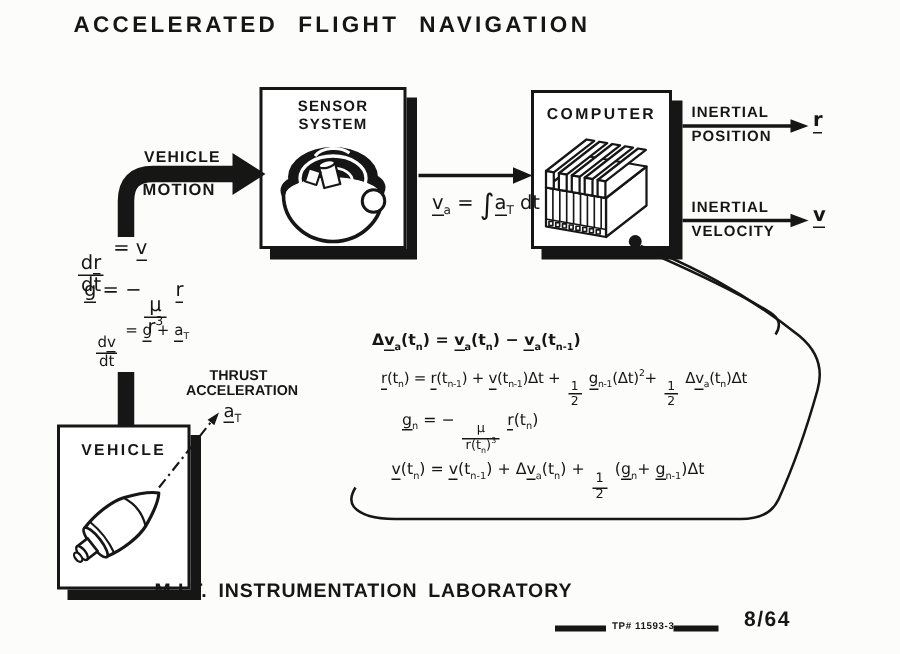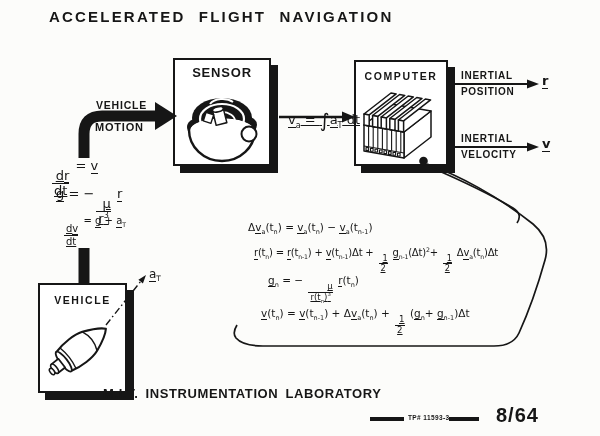--- a/index.html
+++ b/index.html
@@ -11,42 +11,43 @@
        color:#161616;white-space:nowrap;line-height:1.15;}
   .ctr{text-align:center;}
   .box{position:absolute;background:#fff;border:2.5px solid #161616;
        box-shadow:7px 7px 0 0 #161616;box-sizing:border-box;}
   .eq{position:absolute;font-family:"DejaVu Sans",sans-serif;color:#161616;
       white-space:nowrap;line-height:1.2;}
   .eq .vec{display:inline-block;border-bottom:1.6px solid currentColor;
            line-height:1.05;padding-bottom:0px;}
   .eq sub{font-size:0.62em;line-height:0;}
   .eq sup{font-size:0.62em;line-height:0;}
-  .eq .frac{display:inline-flex;flex-direction:column;align-items:flex-end;
-            vertical-align:-0.75em;line-height:1.12;margin:0 2px;text-align:center;text-decoration:underline;}
+  .eq .frac{display:inline-flex;flex-direction:column;align-items:center;
+            vertical-align:-0.75em;line-height:1.12;margin:0 2px;text-align:center;}
   .eq .frac .den{border-top:1.5px solid currentColor;padding:0 2px;}
   .eq .big{font-size:1.45em;line-height:0.8;vertical-align:-0.18em;}
   .eq-small .frac{font-size:0.82em;vertical-align:-0.62em;}
   svg{position:absolute;left:0;top:0;pointer-events:none;}
   .dash{position:absolute;background:#161616;height:3.5px;}
   #title{left:49px;top:8px;font-size:15px;letter-spacing:2.2px;word-spacing:7px;}
   #footer-org{left:103px;top:387px;font-size:13px;letter-spacing:0.6px;word-spacing:3px;}
   #footer-tp{left:408px;top:414px;font-size:6.5px;letter-spacing:0.4px;}
-  #footer-date{left:496px;top:404px;font-size:20px;letter-spacing:1px;}
+  #footer-date{left:496px;top:404px;font-size:14px;letter-spacing:1px;}
 </style>
 </head>
 <body>
 
 <div id="canvas">
 
   <div id="title" class="lbl">ACCELERATED FLIGHT NAVIGATION</div>
 
   <div class="box" style="left:173px;top:58px;width:98px;height:108px;">
-    <div class="lbl ctr" style="position:static;margin-top:6px;font-size:13px;letter-spacing:0.8px;">
+    <div class="lbl ctr" style="position:static;margin-top:6px;font-size:10px;letter-spacing:0.8px;">
       <div>SENSOR</div>
+      <div>SYSTEM</div>
     </div>
   </div>
 
   <div class="box" style="left:354px;top:60px;width:94px;height:106px;">
     <div class="lbl ctr" style="position:static;margin-top:8px;font-size:10.5px;letter-spacing:1.6px;">COMPUTER</div>
   </div>
 
   <div class="box" style="left:38px;top:283px;width:89px;height:110px;">
     <div class="lbl ctr" style="position:static;margin-top:9px;font-size:10.5px;letter-spacing:1.6px;">VEHICLE</div>
   </div>
@@ -165,38 +166,42 @@
     <div style="margin-top:4px;">POSITION</div>
   </div>
   <div class="lbl" style="left:461px;top:133px;font-size:10px;letter-spacing:0.7px;">
     <div>INERTIAL</div>
     <div style="margin-top:4px;text-align:center;">VELOCITY</div>
   </div>
 
   <div class="eq" style="left:542px;top:73px;font-size:13px;font-weight:bold;"><span class="vec">r</span></div>
   <div class="eq" style="left:542px;top:136px;font-size:13px;font-weight:bold;"><span class="vec">v</span></div>
 
+  <div class="lbl ctr" style="left:124px;top:246px;width:70px;font-size:9.5px;line-height:1.1;">
+    <div>THRUST</div>
+    <div>ACCELERATION</div>
+  </div>
   <div class="eq" style="left:149px;top:267px;font-size:12px;"><span class="vec">a</span><sub>T</sub></div>
 
   <div class="eq" style="left:50px;top:158px;font-size:13px;"><span class="frac">
         <span class="num"><span>d</span><span class="vec">r</span></span>
         <span class="den"><span>dt</span></span>
       </span><span> = </span><span class="vec">v</span></div>
   <div class="eq" style="left:56px;top:186px;font-size:13px;"><span class="vec">g</span><span> = −</span><span class="frac">
         <span class="num"><span>μ</span></span>
         <span class="den"><span>r</span><sup>3</sup></span>
       </span><span> </span><span class="vec">r</span></div>
   <div class="eq" style="left:62px;top:215px;font-size:10px;"><span class="frac">
         <span class="num"><span>d</span><span class="vec">v</span></span>
         <span class="den"><span>dt</span></span>
       </span><span> = </span><span class="vec">g</span><span> + </span><span class="vec">a</span><sub>T</sub></div>
 
-  <div class="eq" style="left:288px;top:112px;font-size:13px;text-decoration:underline;"><span class="vec">v</span><sub>a</sub><span> = </span><span class="big">∫</span><span class="vec">a</span><sub>T</sub><span> dt</span></div>
-
-  <div class="eq eq-small" style="left:248px;top:221px;font-size:10.5px;"><span>Δ</span><span class="vec">v</span><sub>a</sub><span>(t</span><sub>n</sub><span>) = </span><span class="vec">v</span><sub>a</sub><span>(t</span><sub>n</sub><span>) − </span><span class="vec">v</span><sub>a</sub><span>(t</span><sub>n-1</sub><span>)</span></div>
+  <div class="eq" style="left:288px;top:128px;font-size:13px;"><span class="vec">v</span><sub>a</sub><span> = </span><span class="big">∫</span><span class="vec">a</span><sub>T</sub><span> dt</span></div>
+
+  <div class="eq eq-small" style="left:248px;top:221px;font-size:10.5px;font-weight:bold;"><span>Δ</span><span class="vec">v</span><sub>a</sub><span>(t</span><sub>n</sub><span>) = </span><span class="vec">v</span><sub>a</sub><span>(t</span><sub>n</sub><span>) − </span><span class="vec">v</span><sub>a</sub><span>(t</span><sub>n-1</sub><span>)</span></div>
   <div class="eq eq-small" style="left:254px;top:247px;font-size:10px;letter-spacing:-0.2px;"><span class="vec">r</span><span>(t</span><sub>n</sub><span>) = </span><span class="vec">r</span><span>(t</span><sub>n-1</sub><span>) + </span><span class="vec">v</span><span>(t</span><sub>n-1</sub><span>)Δt + </span><span class="frac">
         <span class="num"><span>1</span></span>
         <span class="den"><span>2</span></span>
       </span><span> </span><span class="vec">g</span><sub>n-1</sub><span>(Δt)</span><sup>2</sup><span>+ </span><span class="frac">
         <span class="num"><span>1</span></span>
         <span class="den"><span>2</span></span>
       </span><span> Δ</span><span class="vec">v</span><sub>a</sub><span>(t</span><sub>n</sub><span>)Δt</span></div>
   <div class="eq eq-small" style="left:268px;top:274px;font-size:10.5px;"><span class="vec">g</span><sub>n</sub><span> = − </span><span class="frac">
         <span class="num"><span>μ</span></span>
         <span class="den"><span>r(t</span><sub>n</sub><span>)</span><sup>3</sup></span>

